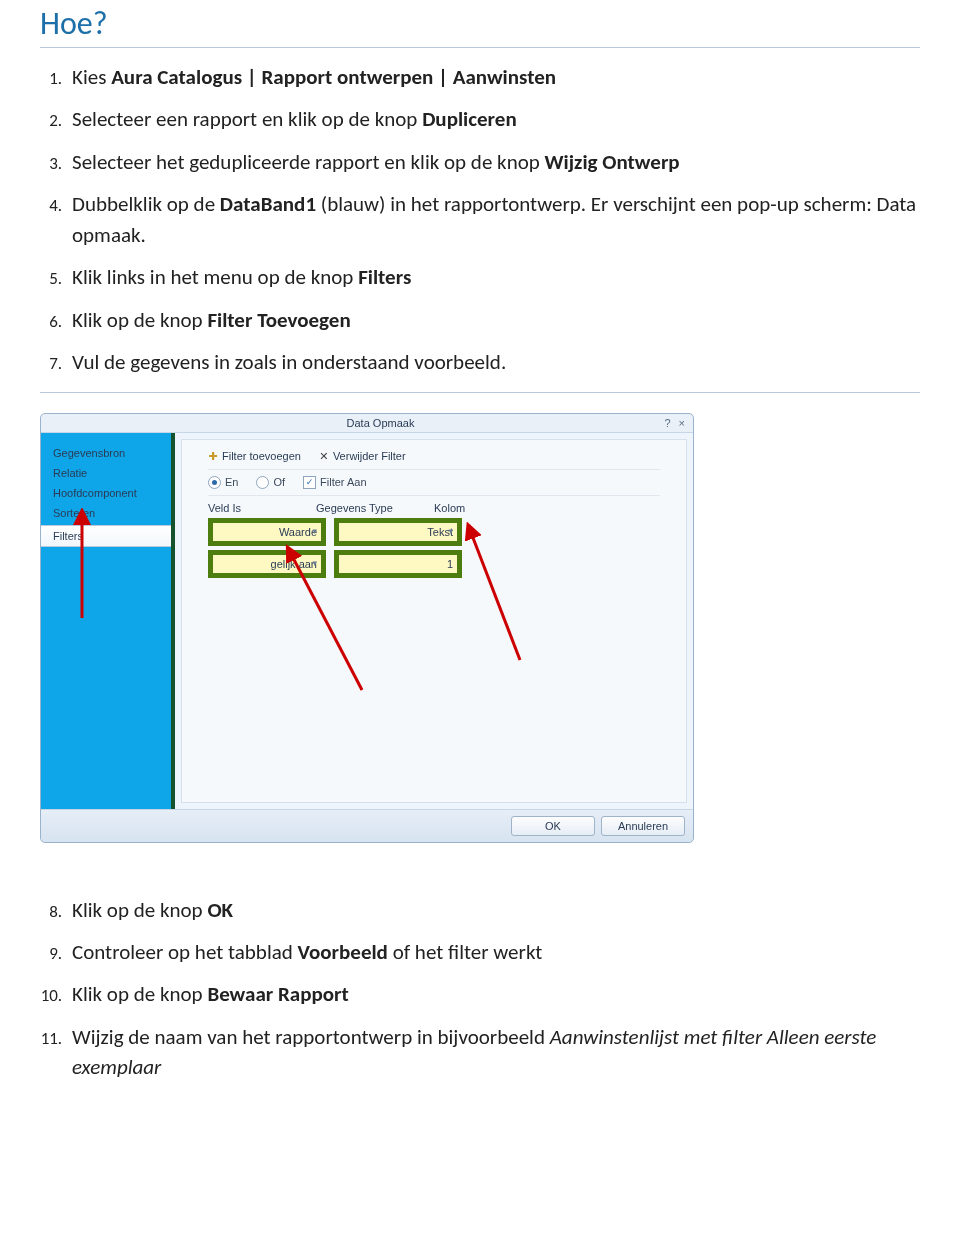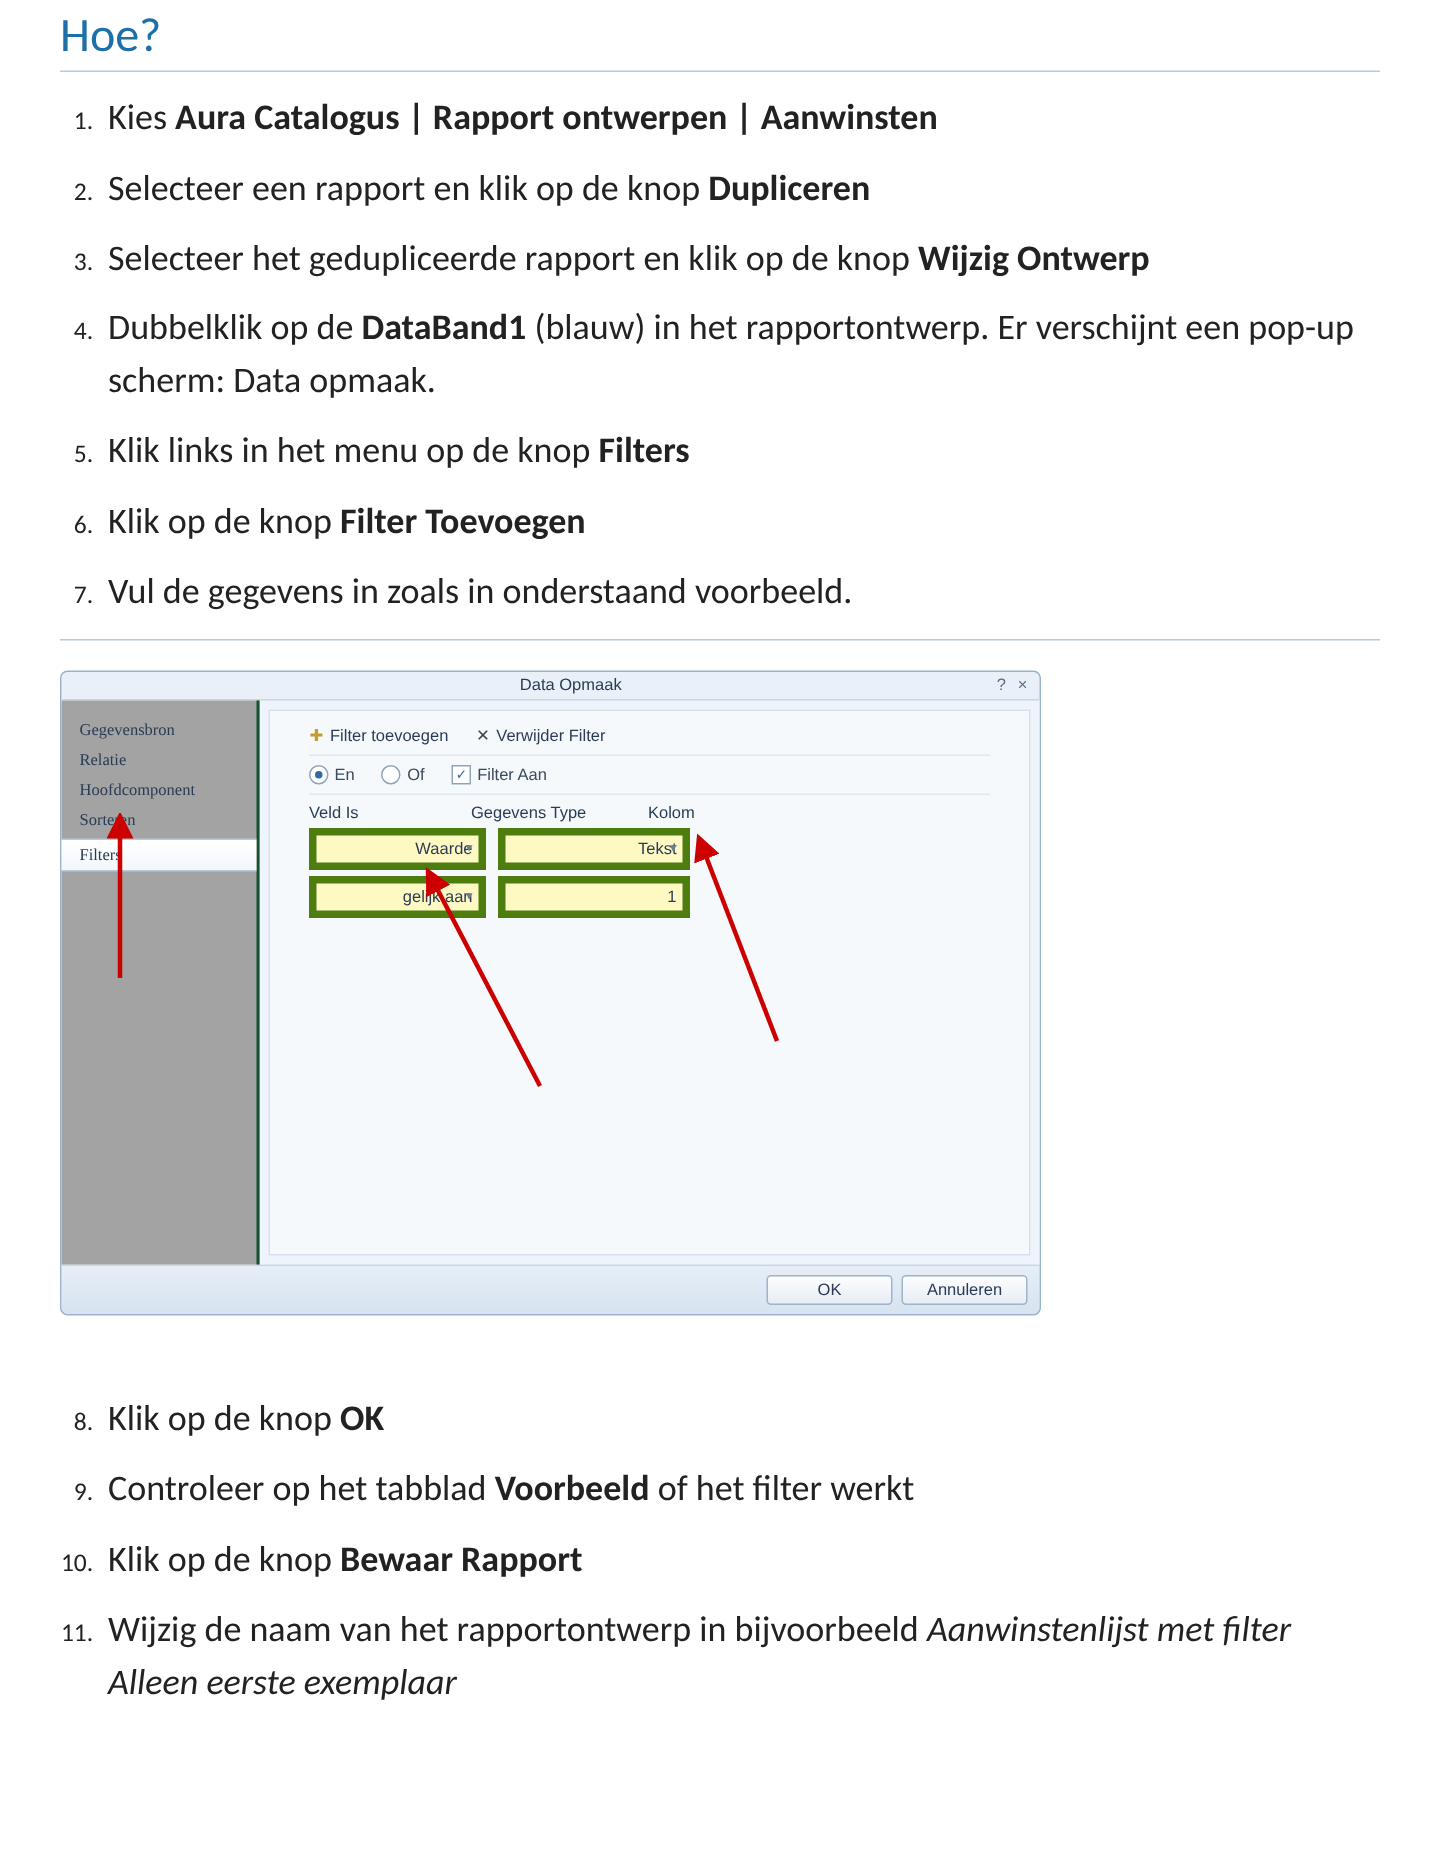--- a/index.html
+++ b/index.html
@@ -19,21 +19,21 @@
     margin: 0 0 4px 0;
   }
   hr.rule {
     border: none;
     border-top: 1px solid #b7c9da;
     margin: 2px 0 14px 0;
   }
   ol.steps {
     margin: 0 0 14px 26px;
     padding: 0;
-    font-size: 24px;
+    font-size: 21px;
     line-height: 1.45;
   }
   ol.steps > li {
     margin: 12px 0;
     padding-left: 6px;
   }
   ol.steps > li::marker {
     font-size: 17px;
   }
   .b { font-weight: 700; }
@@ -73,23 +73,22 @@
   }
   .dlg-body {
     display: flex;
     background: #eef4fb;
     border-top: 1px solid #c7d6e6;
     min-height: 376px;
   }
   .sidebar {
     width: 130px;
     padding: 10px 0;
-    background: #a3a3a3;
-    border-right: 2px solid #14532d;
-    font-family: Liberation Serif, serif;
+    background: #0ea5e9;
+    border-right: 4px solid #14532d;
   }
   .sidebar .navitem {
     padding: 4px 12px;
     color: #2a3c55;
     cursor: pointer;
   }
   .sidebar .navitem.active {
     background: linear-gradient(#fff, #f2f7fc);
     border: 1px solid #b8c9db;
     border-left: none;

